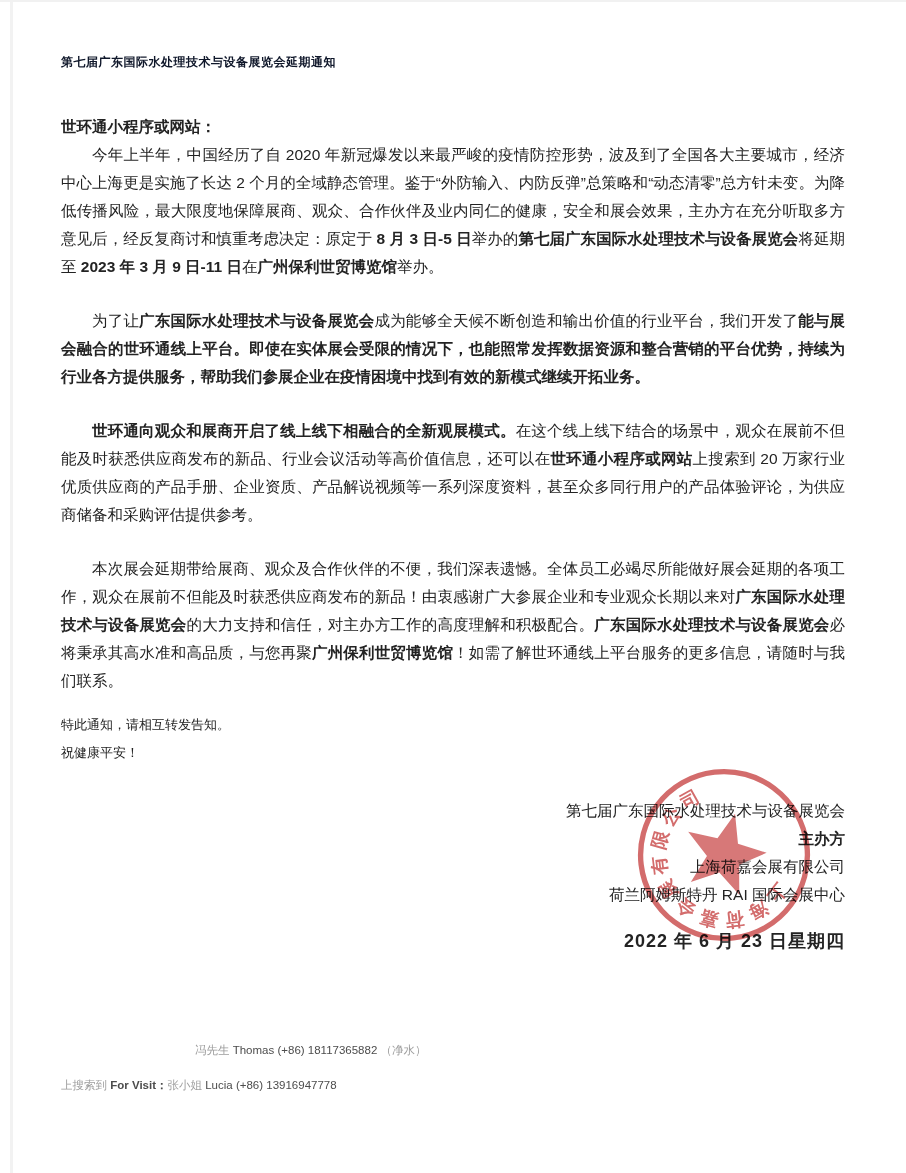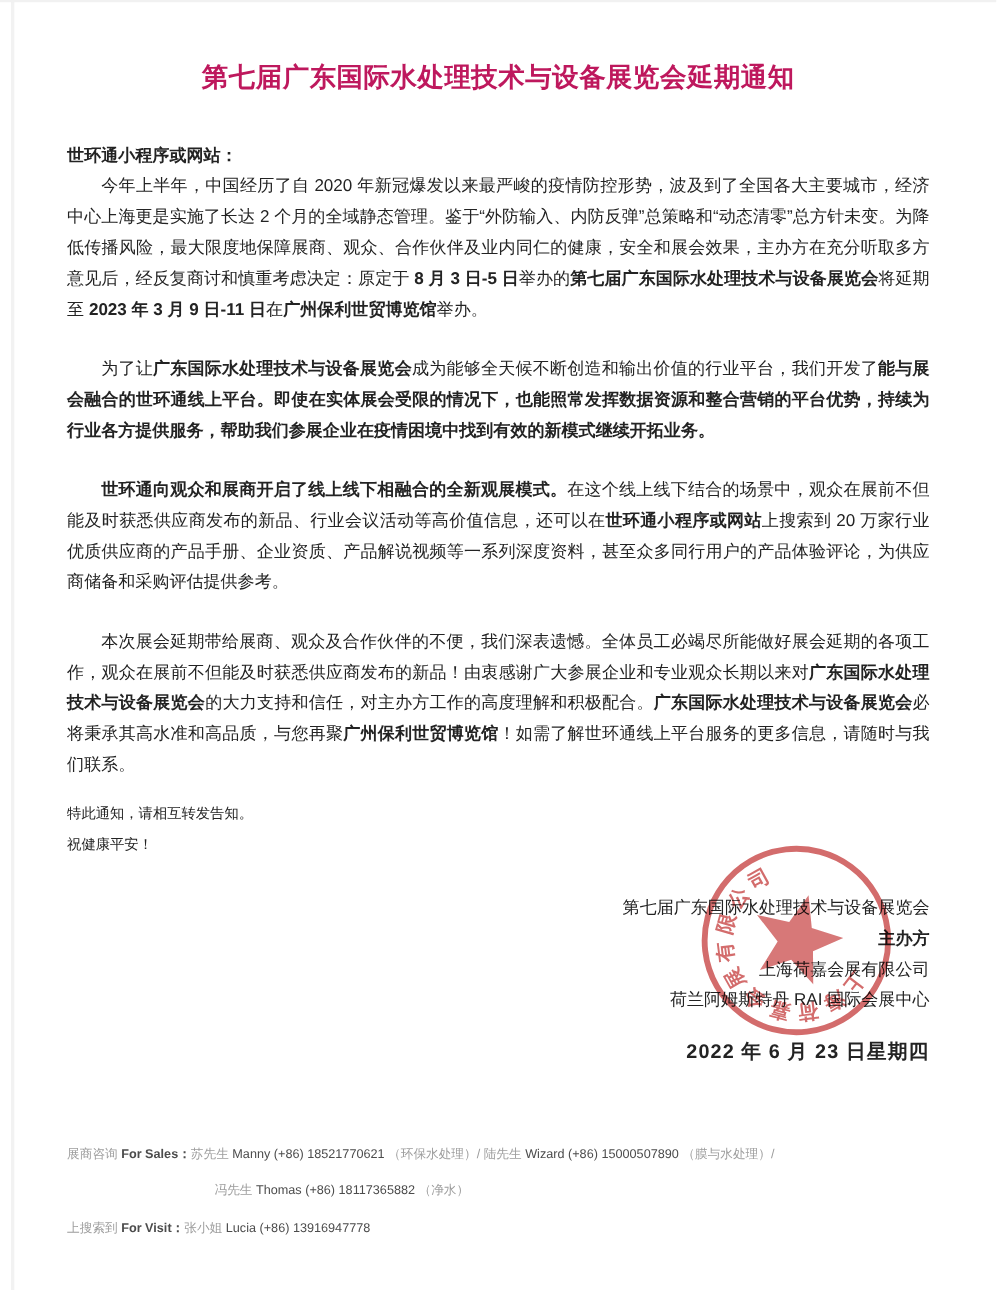--- a/index.html
+++ b/index.html
@@ -11,22 +11,21 @@
     color:#232323;
     overflow:hidden;
   }
   .edge-left { position:absolute; left:10px; top:0; bottom:0; width:3px; background:#ececec; opacity:.7; }
   .edge-top  { position:absolute; left:0; right:0; top:0; height:2px; background:#f1f1f1; }
 
   .content { padding:0 61px; }
 
   .title {
     margin:0; padding-top:54px;
-    text-align:center;
-    font-size:24px; font-weight:700; color:#be185d;
+    font-size:12px; font-weight:700; color:#0f172a;
     letter-spacing:0.5px;
   }
   .salutation {
     margin:42px 0 0 0;
     font-size:15.5px; font-weight:700; line-height:28px;
   }
   .para {
     margin:26px 0 0 0;
     font-size:15.5px; line-height:28px;
     text-align:justify;
@@ -108,17 +107,16 @@
       <defs>
         <path id="ringPath" d="M 100 39 A 61 61 0 1 1 99.99 39" fill="none"></path>
       </defs>
       <text class="ringtext">
         <textPath href="#ringPath" startOffset="12">上海荷嘉会展有限公司</textPath>
       </text>
     </g>
   </svg>
 
   <div class="footer">
-    <p class="fline"><span class="m">展商咨询 </span><span class="b">For Sales：</span><span class="m">苏先生 </span><span>Manny (+86) 18521770621 </span><span class="m">（环保水处理）/ </span><span class="m">陆先生 </span><span>Wizard (+86) 15000507890 </span><span class="m">（膜与水处理）/</span></p>
     <p class="fline indent"><span class="m">冯先生 </span><span>Thomas (+86) 18117365882 </span><span class="m">（净水）</span></p>
     <p class="fline"><span class="m">上搜索到 </span><span class="b">For Visit：</span><span class="m">张小姐 </span><span>Lucia (+86) 13916947778</span></p>
   </div>
 </div>
 
 </body></html>

